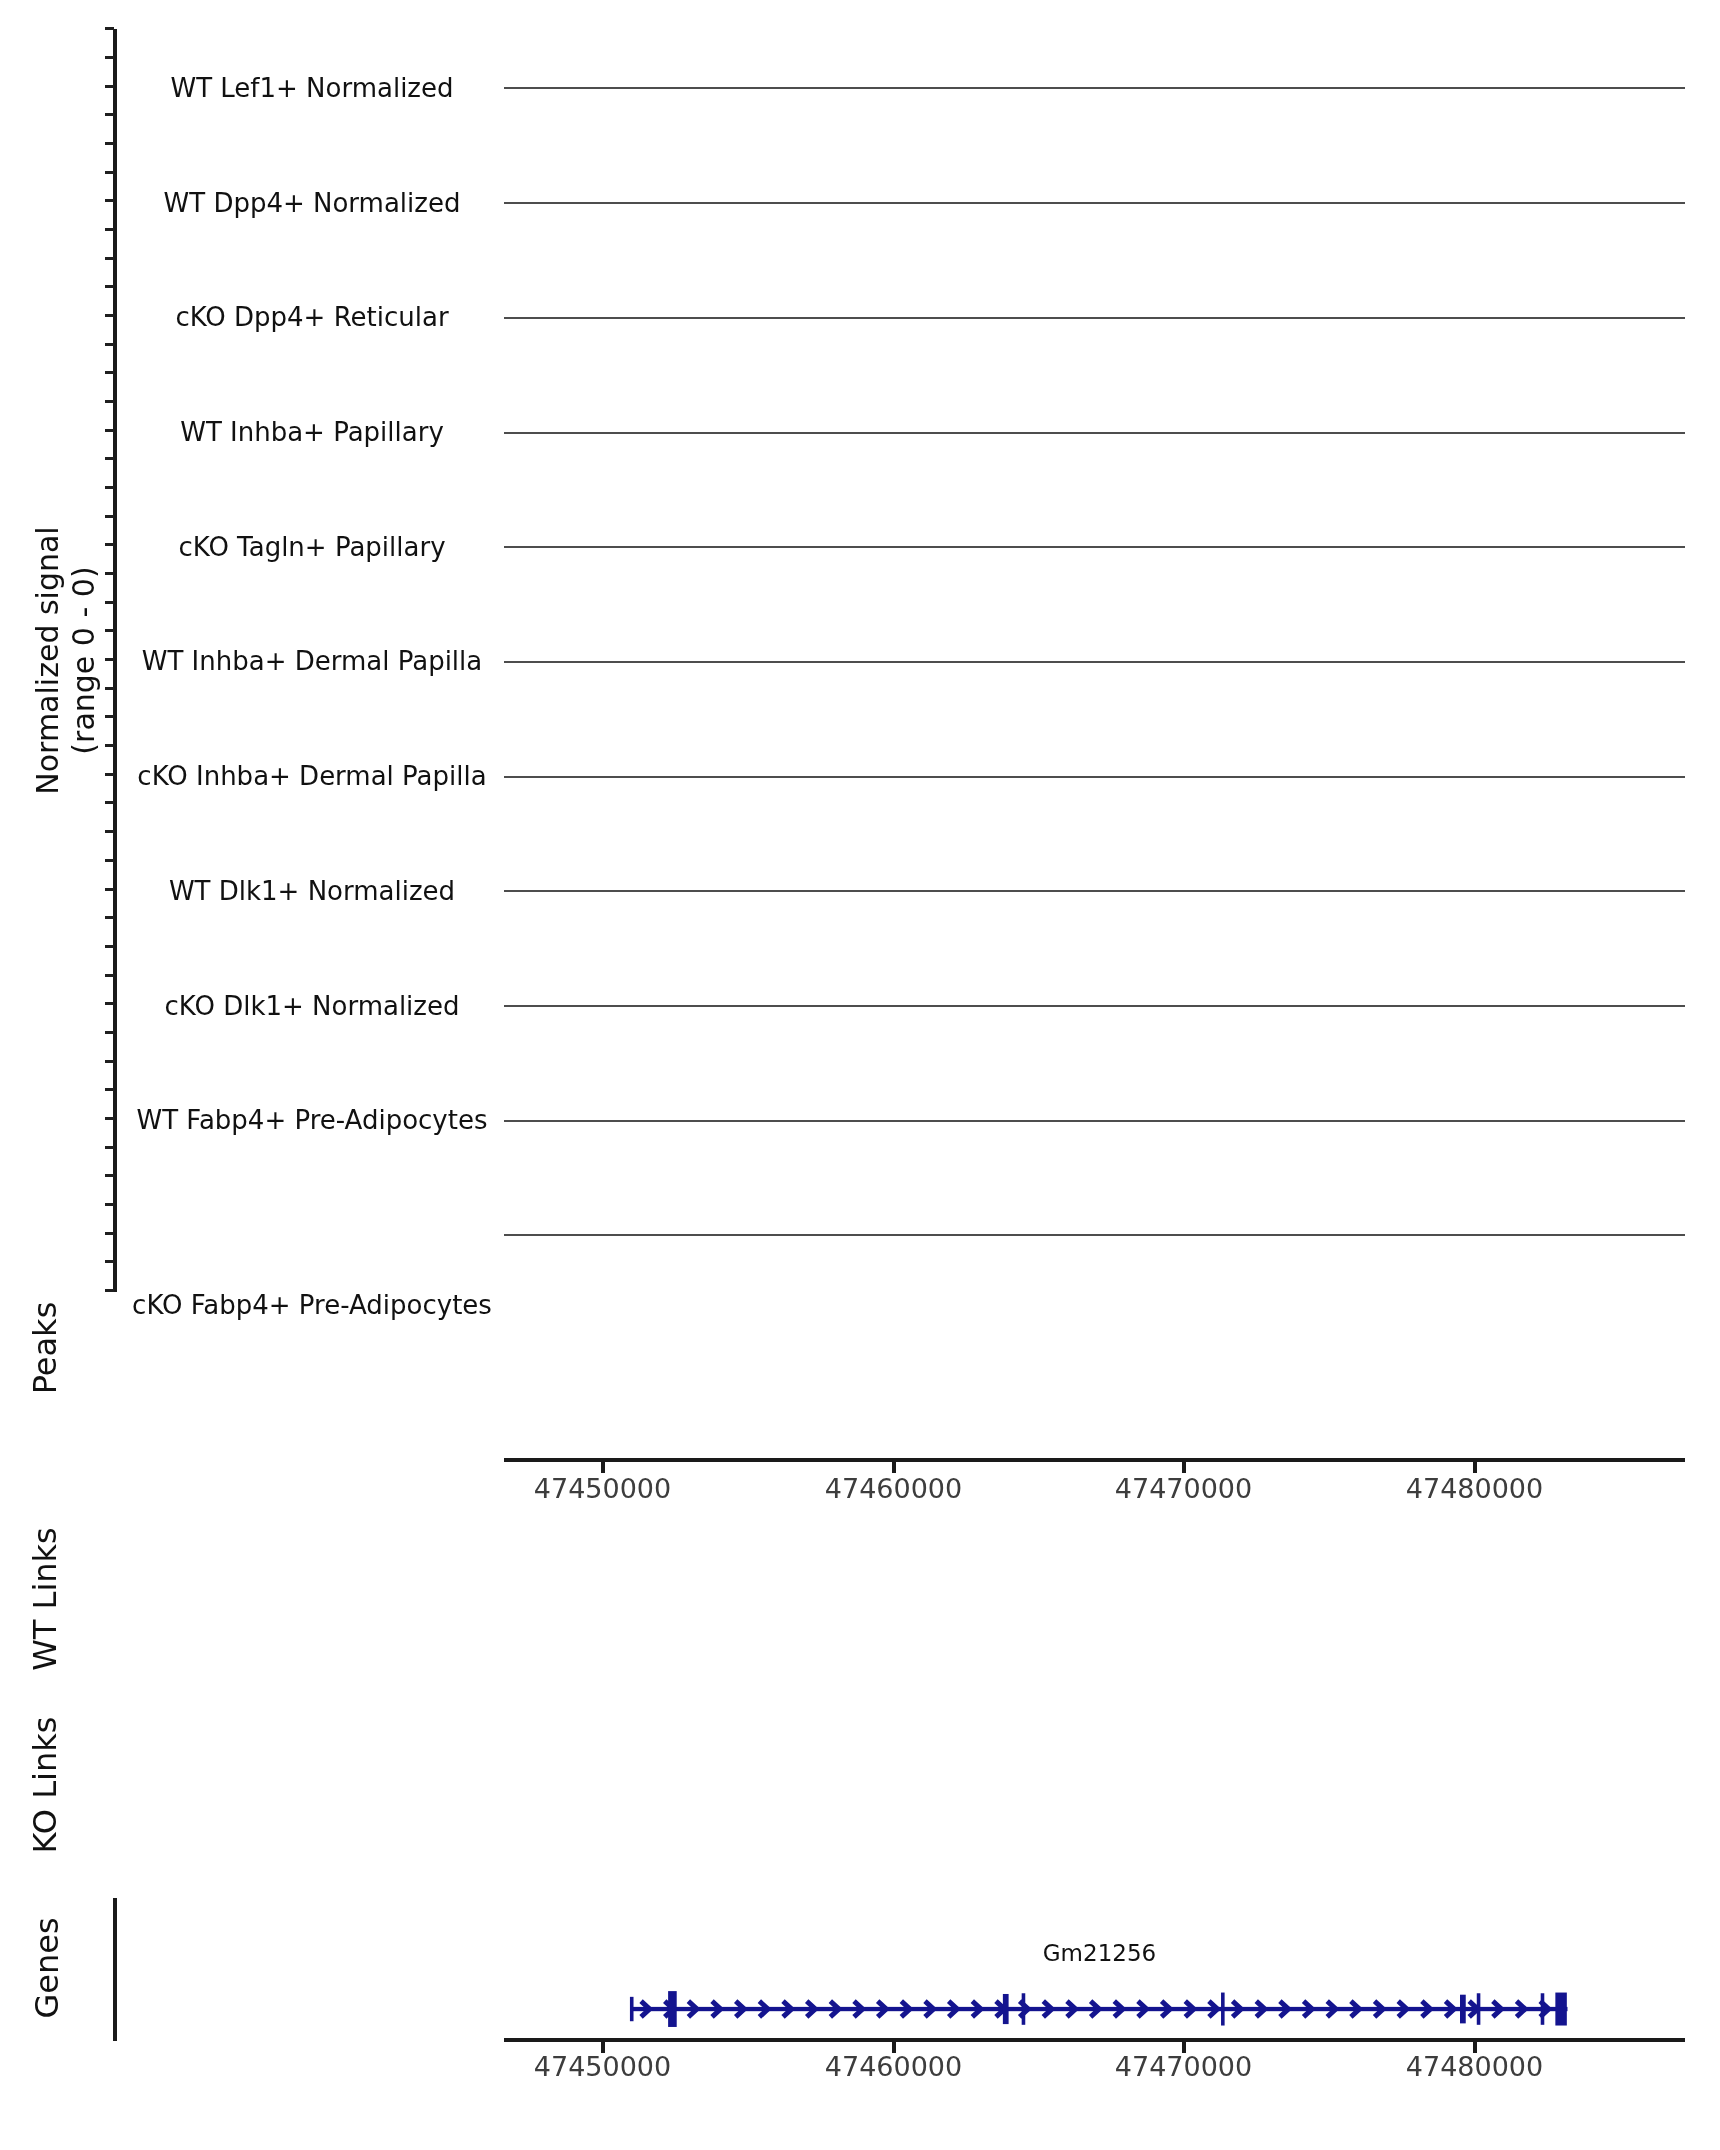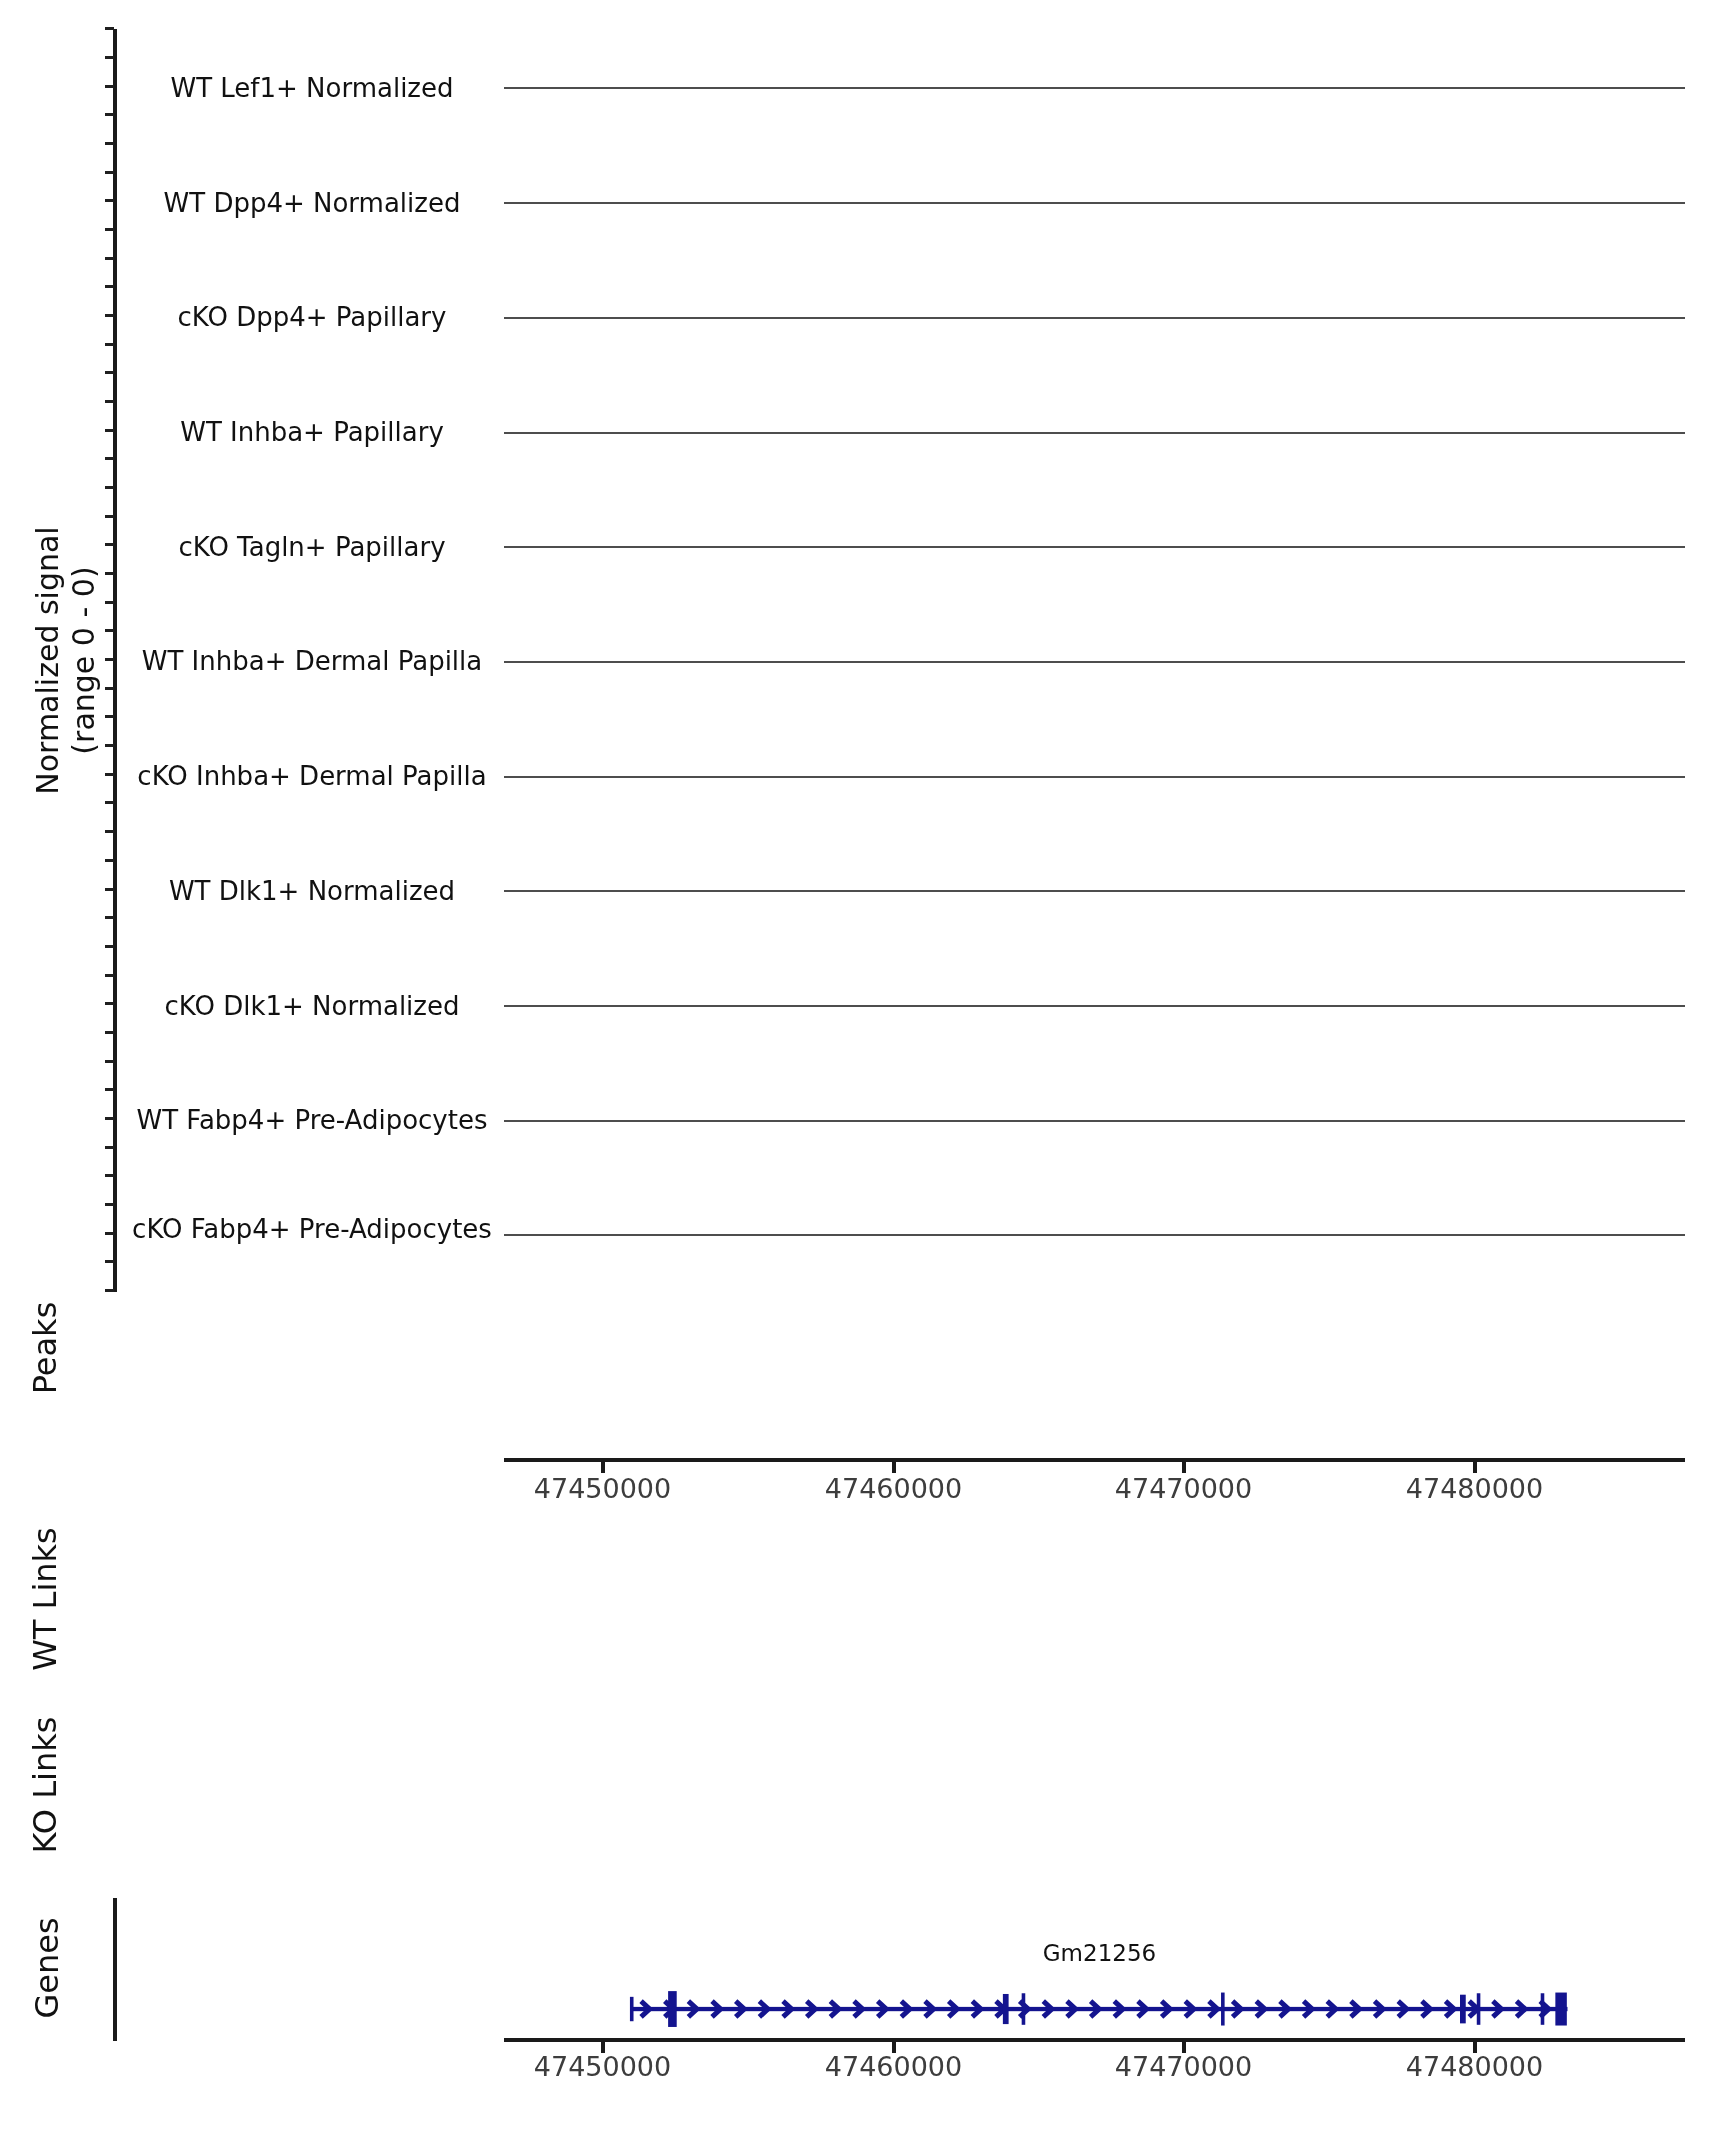--- a/index.html
+++ b/index.html
@@ -79,37 +79,37 @@
   <div class="ylab" style="left:-115px;top:626px;width:358px;height:69px;">
     <div>Normalized signal</div>
     <div>(range 0 - 0)</div>
   </div>
 
   <div id="tracks">
       <div class="track-label" style="top: 71px;">WT Lef1+ Normalized</div>
       <div class="track-line" style="top: 87px; background: rgb(77, 77, 77);"></div>
       <div class="track-label" style="top: 186px;">WT Dpp4+ Normalized</div>
       <div class="track-line" style="top: 202px; background: rgb(77, 77, 77);"></div>
-      <div class="track-label" style="top: 300px;">cKO Dpp4+ Papillary</div>
+      <div class="track-label" style="top: 300px;">cKO Dpp4+ Reticular</div>
       <div class="track-line" style="top: 317px; background: rgb(77, 77, 77);"></div>
       <div class="track-label" style="top: 415px;">WT Inhba+ Papillary</div>
       <div class="track-line" style="top: 432px; background: rgb(77, 77, 77);"></div>
       <div class="track-label" style="top: 530px; text-align: center;">cKO Tagln+ Papillary</div>
       <div class="track-line" style="top: 546px; background: rgb(77, 77, 77);"></div>
       <div class="track-label" style="top: 644px;">WT Inhba+ Dermal Papilla</div>
       <div class="track-line" style="top: 661px; background: rgb(77, 77, 77);"></div>
       <div class="track-label" style="top: 759px;">cKO Inhba+ Dermal Papilla</div>
       <div class="track-line" style="top: 776px; background: rgb(77, 77, 77);"></div>
       <div class="track-label" style="top: 874px;">WT Dlk1+ Normalized</div>
       <div class="track-line" style="top: 890px; background: rgb(77, 77, 77);"></div>
       <div class="track-label" style="top: 989px;">cKO Dlk1+ Normalized</div>
       <div class="track-line" style="top: 1005px; background: rgb(77, 77, 77);"></div>
       <div class="track-label" style="top: 1103px;">WT Fabp4+ Pre-Adipocytes</div>
       <div class="track-line" style="top: 1120px; background: rgb(77, 77, 77);"></div>
-      <div class="track-label" style="top: 1212px; text-align: center;">cKO Fabp4+ Pre-Adipocytes</div>
+      <div class="track-label" style="top: 1288px; text-align: center;">cKO Fabp4+ Pre-Adipocytes</div>
       <div class="track-line" style="top: 1234px; background: rgb(77, 77, 77);"></div>
     </div>
 
   <div class="rotlab" style="left:-63px;top:1328px;width:215px;height:40px;">Peaks</div>
   <div class="rotlab" style="left:-63px;top:1579px;width:215px;height:40px;">WT Links</div>
   <div class="rotlab" style="left:-63px;top:1765px;width:215px;height:40px;">KO Links</div>
   <div class="rotlab" style="left:-61px;top:1948px;width:215px;height:40px;">Genes</div>
 
   <div class="hline" style="left:504px;top:1458px;width:1181px;height:4.3px;"></div>
   <div id="midticks">

